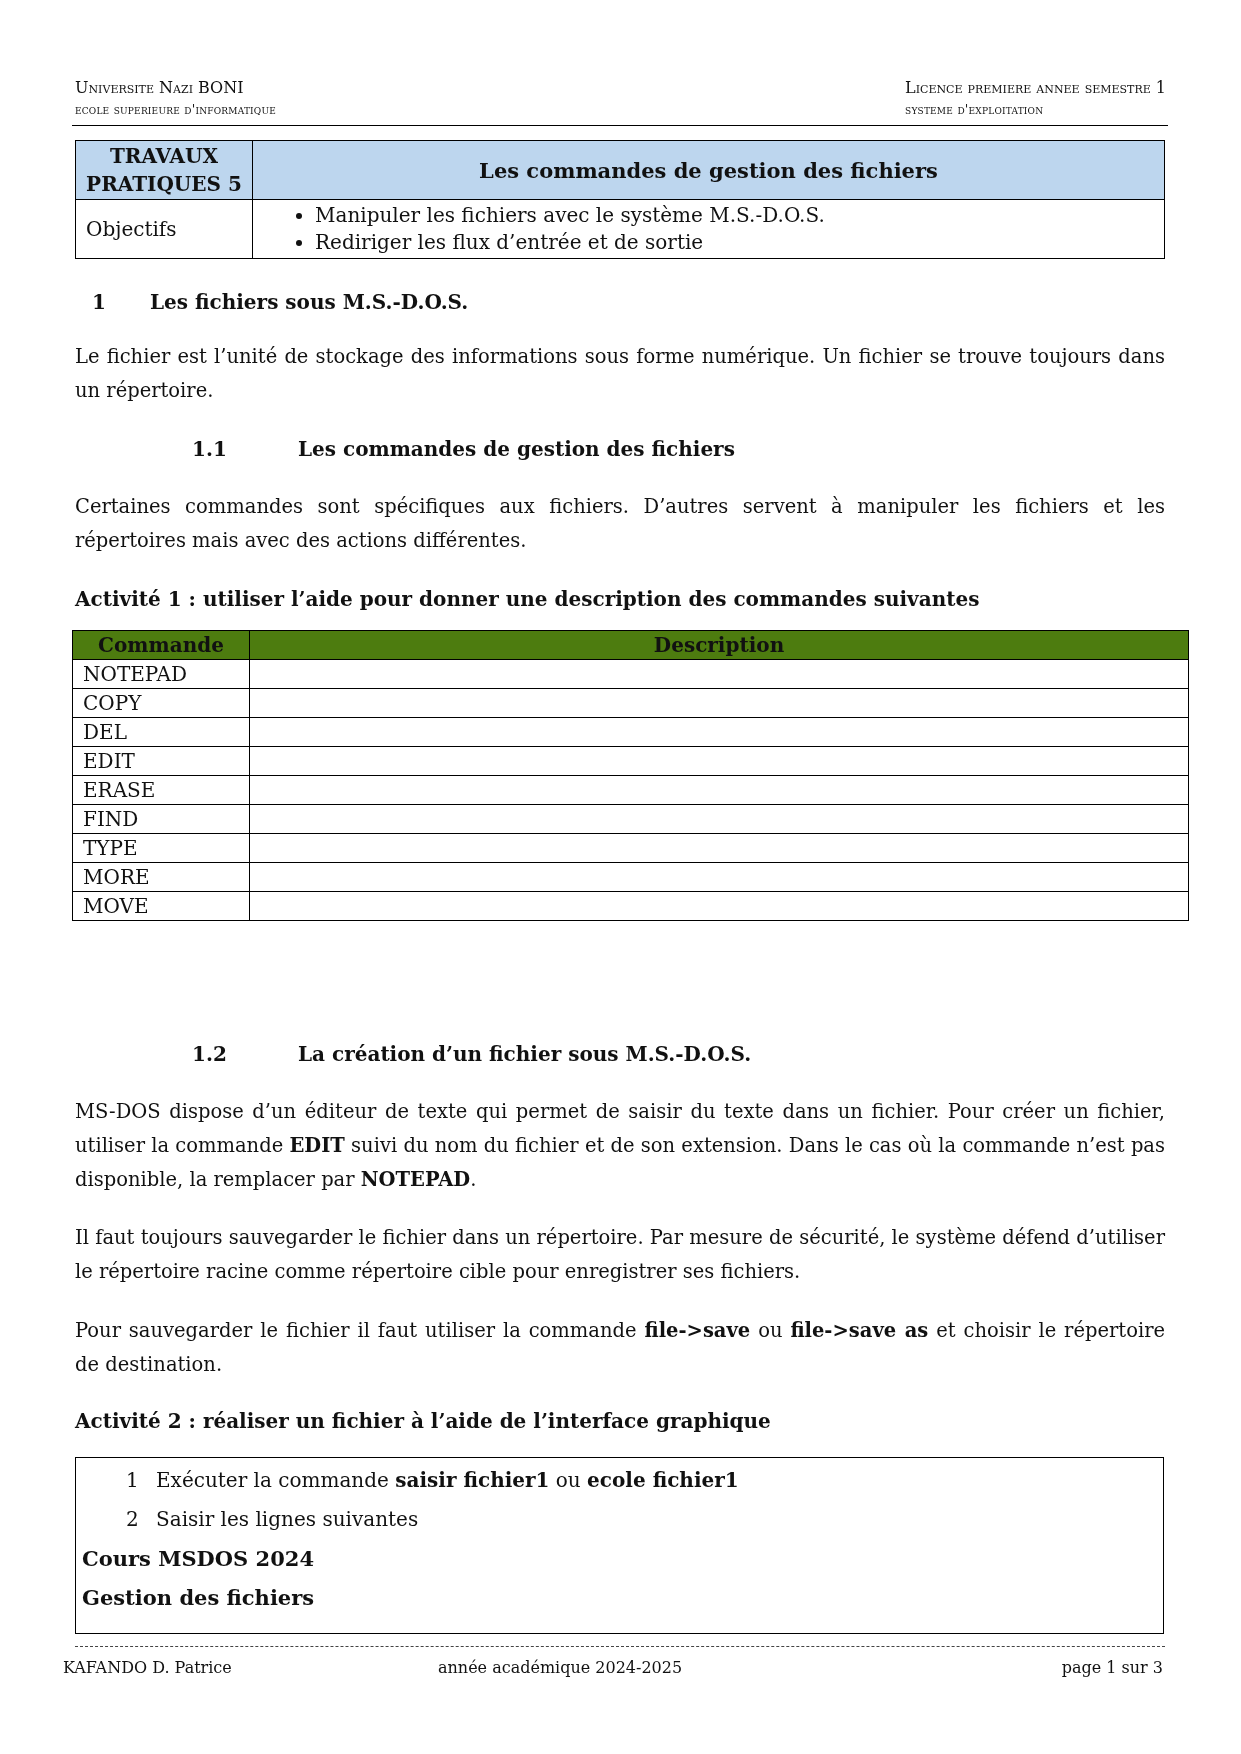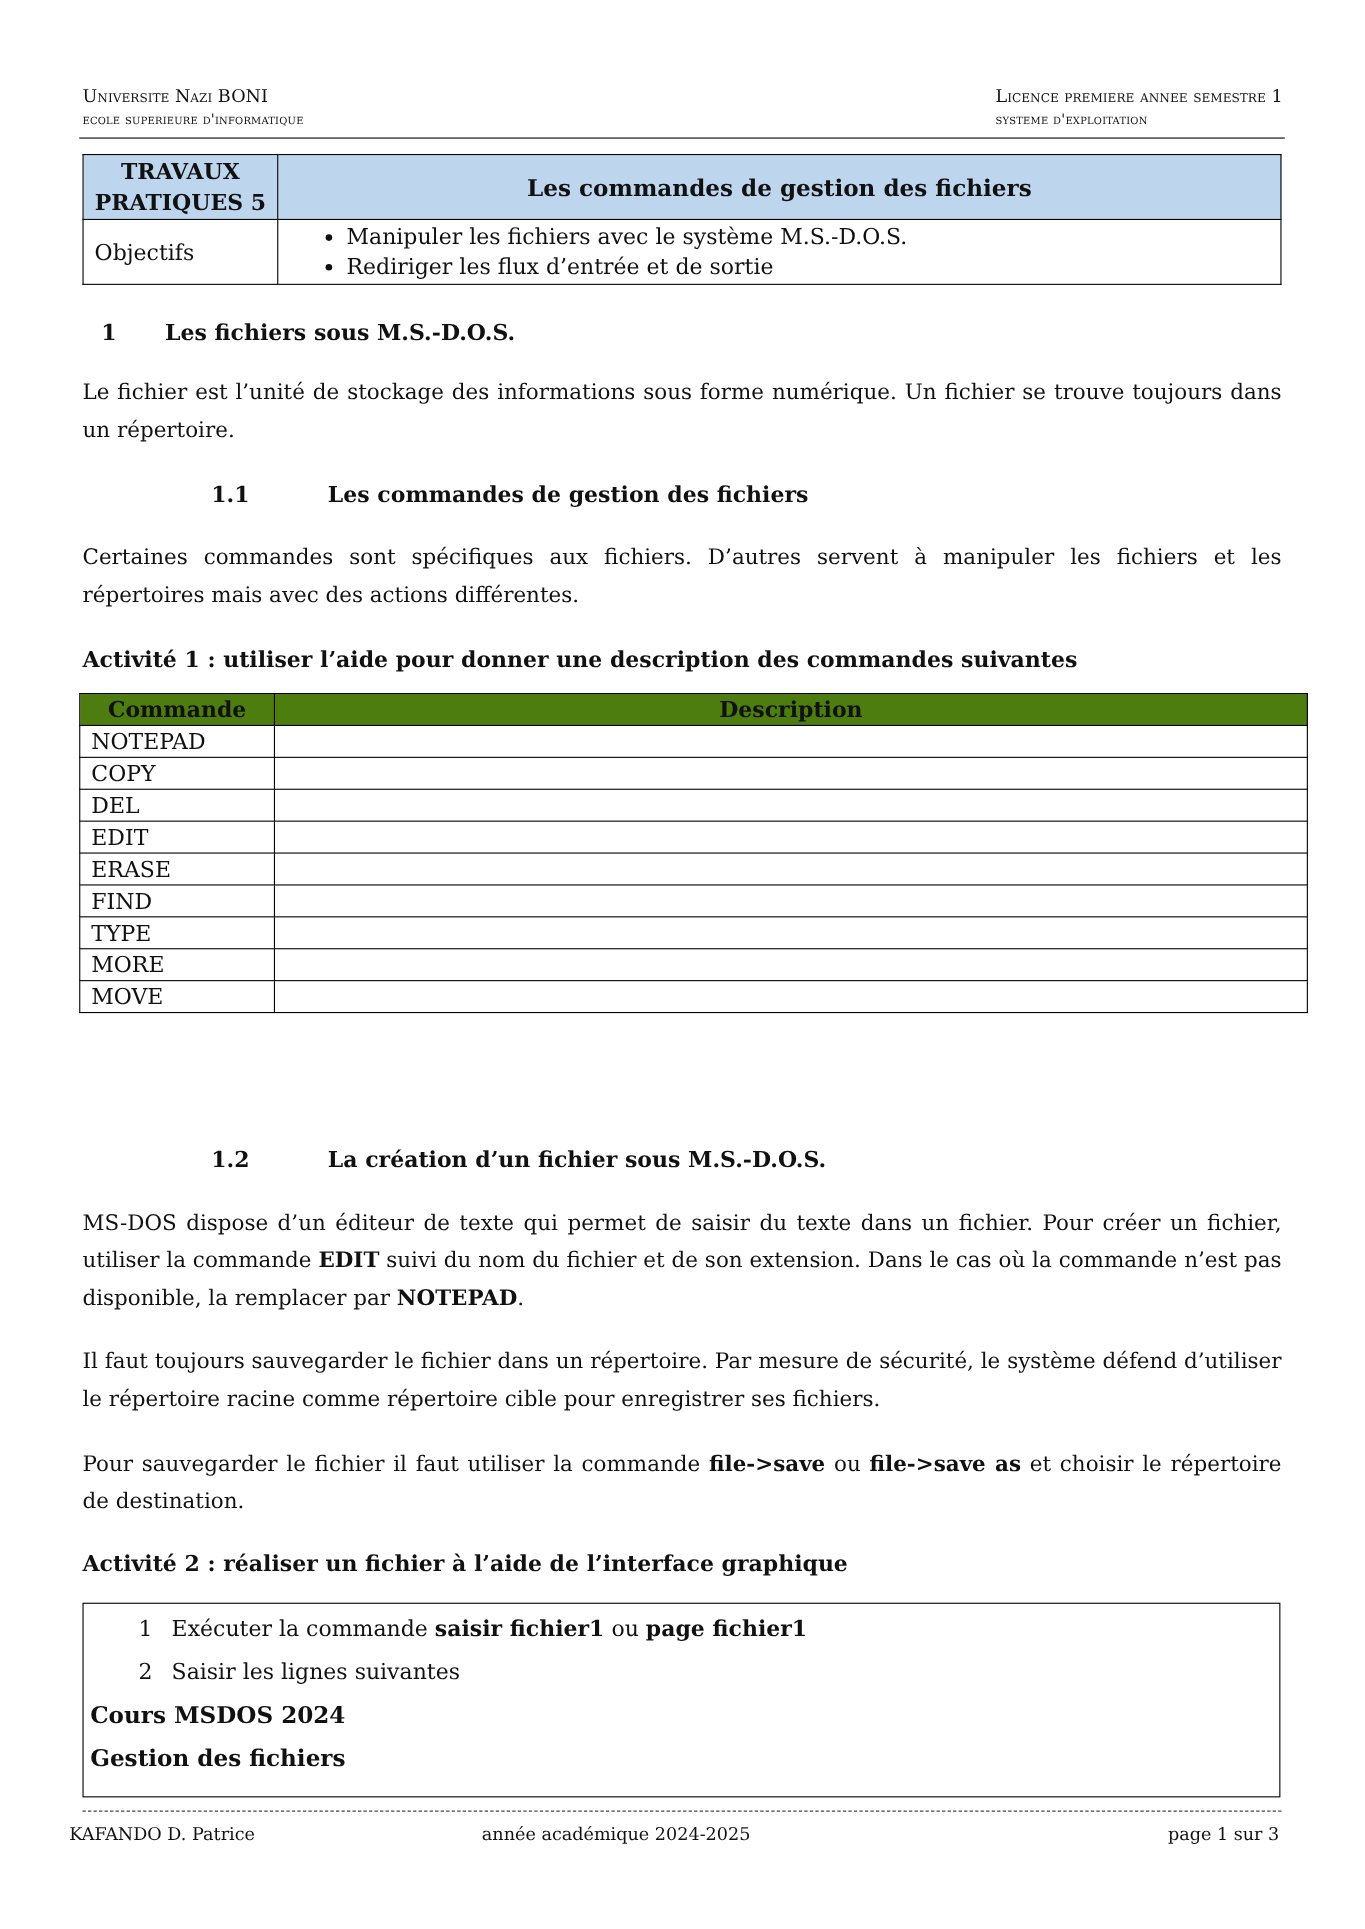--- a/index.html
+++ b/index.html
@@ -153,21 +153,21 @@
   <span>MS-DOS dispose d’un éditeur de texte qui permet de saisir du texte dans un fichier. Pour créer un fichier, utiliser la commande </span><b>EDIT</b><span> suivi du nom du fichier et de son extension. Dans le cas où la commande n’est pas disponible, la remplacer par </span><b>NOTEPAD</b><span>.</span>
 </div>
 <div class="abs para" style="top:1221px;">Il faut toujours sauvegarder le fichier dans un répertoire. Par mesure de sécurité, le système défend d’utiliser le répertoire racine comme répertoire cible pour enregistrer ses fichiers.</div>
 <div class="abs para" style="top:1314px;">
   <span>Pour sauvegarder le fichier il faut utiliser la commande </span><b>file-&gt;save</b><span> ou </span><b>file-&gt;save as</b><span> et choisir le répertoire de destination.</span>
 </div>
 
 <div class="abs act-title" style="top:1409px;">Activité 2 : réaliser un fichier à l’aide de l’interface graphique</div>
 <div class="abs act2-box">
   <div class="step" style="top:10px;">
-    <span class="n">1</span><span>Exécuter la commande </span><b>saisir fichier1</b><span> ou </span><b>page fichier1</b>
+    <span class="n">1</span><span>Exécuter la commande </span><b>saisir fichier1</b><span> ou </span><b>ecole fichier1</b>
   </div>
   <div class="step" style="top:49px;">
     <span class="n">2</span><span>Saisir les lignes suivantes</span>
   </div>
   <div class="line" style="top:88px;">Cours MSDOS 2024</div>
   <div class="line" style="top:127px;">Gestion des fichiers</div>
 </div>
 
 <div class="abs ftr-line"></div>
 <div class="abs ftr" style="left:63px;">KAFANDO D. Patrice</div>

